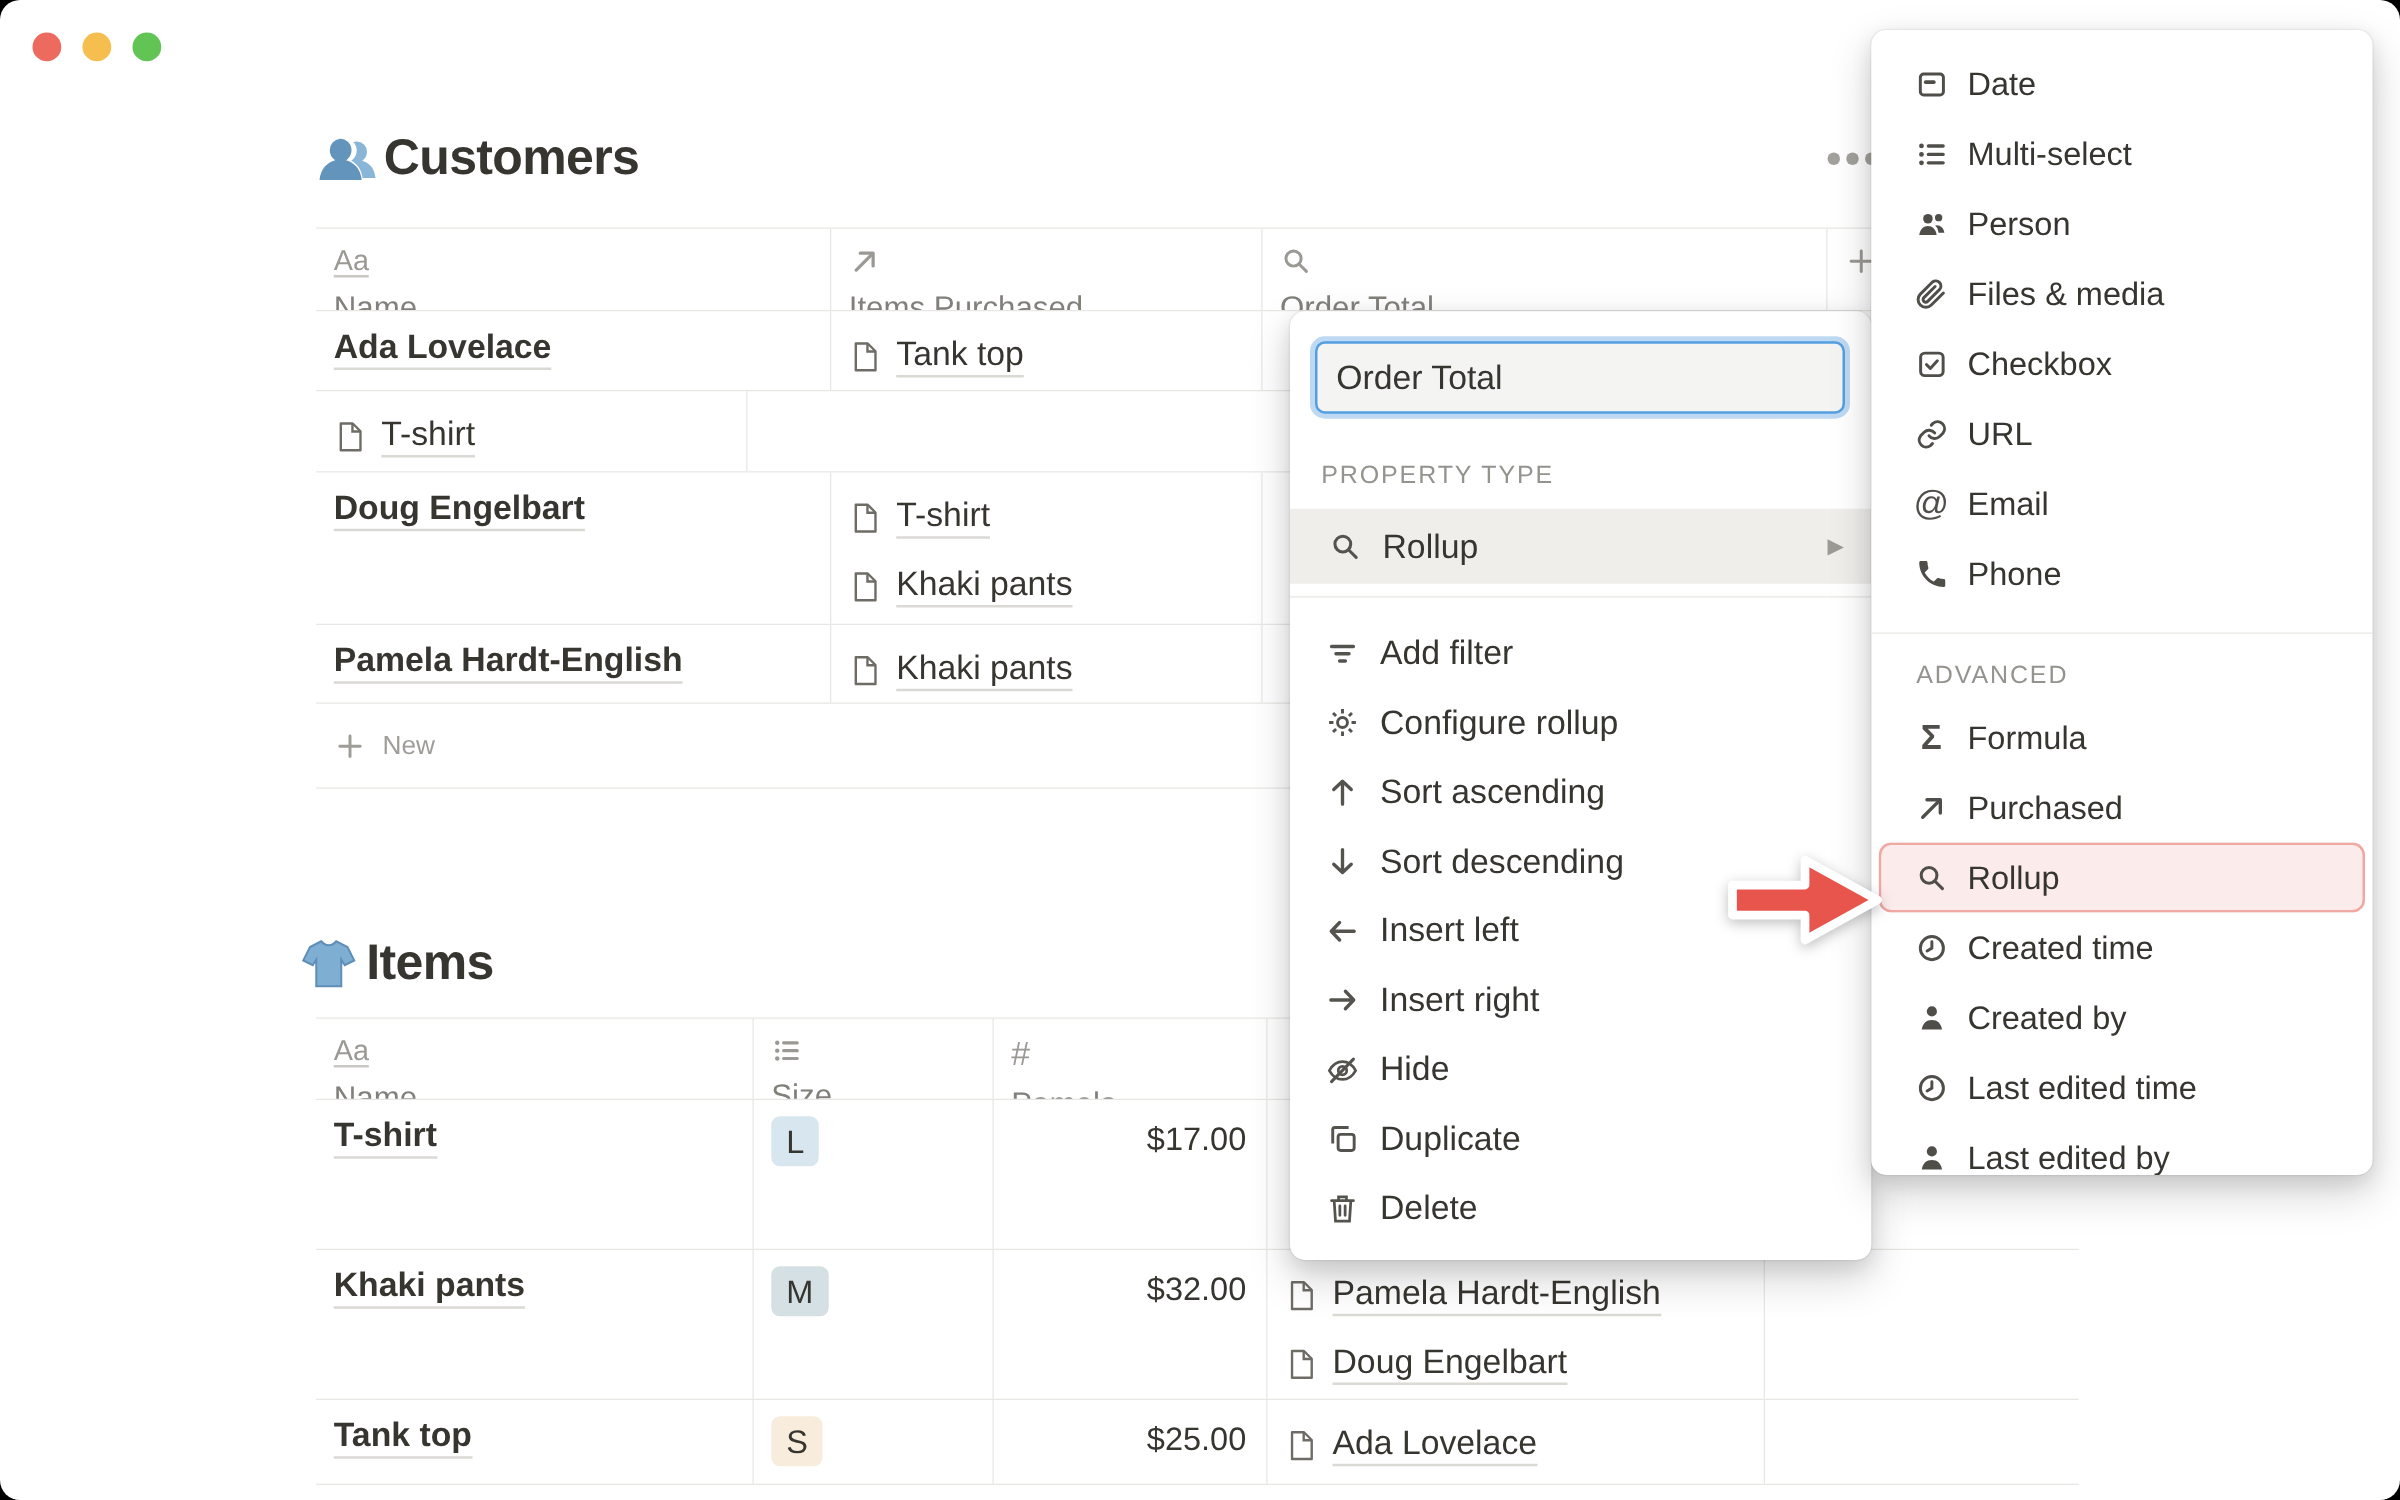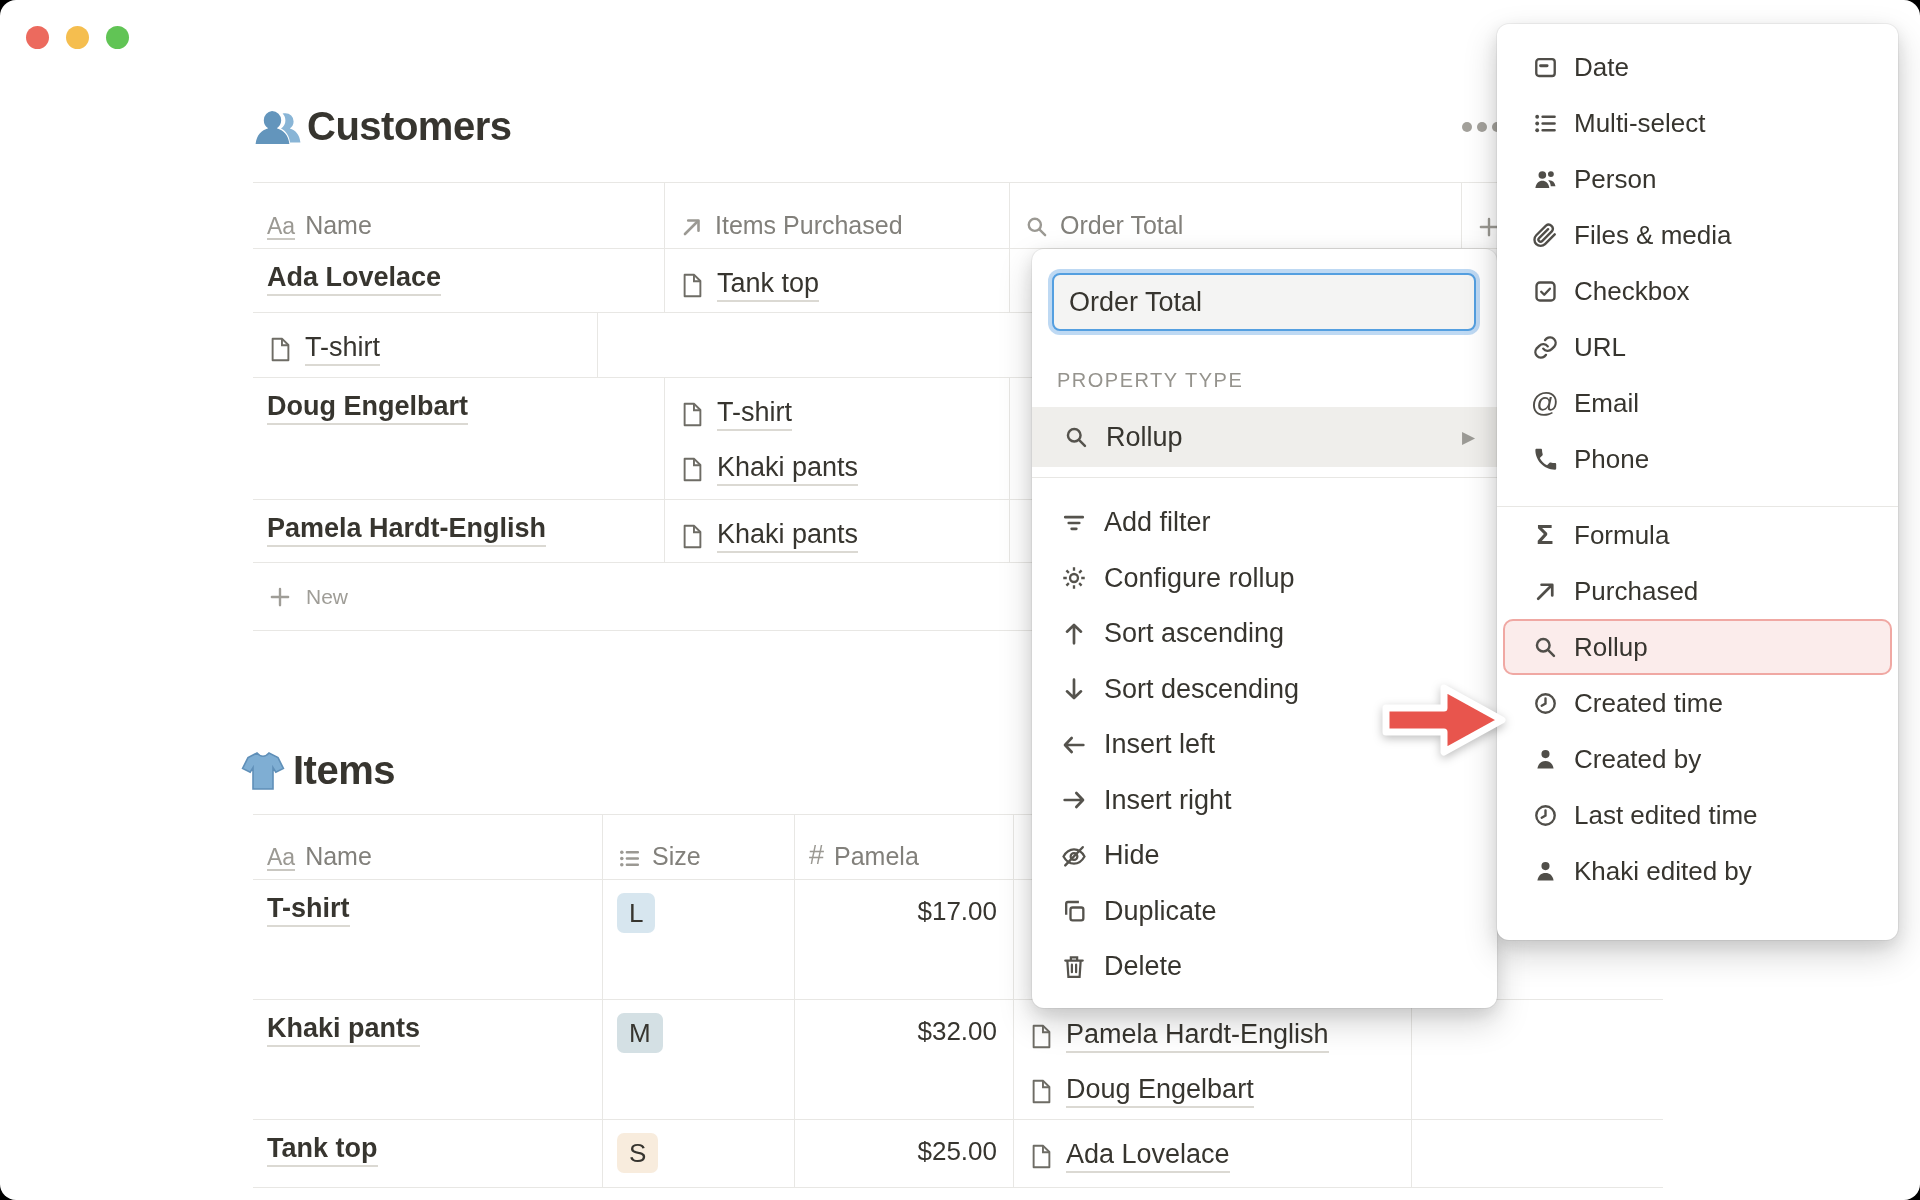--- a/index.html
+++ b/index.html
@@ -19,21 +19,21 @@
   #items-title { left:239px; top:746px; }
 
   
   .ntable { position:absolute; left:253px; width:1410px; }
   #customers-table { top:182px; }
   #items-table { top:814px; }
   .trow { display:flex; border-bottom:1px solid #E8E7E4; }
   .trow.head { border-top:1px solid #E8E7E4; color:#82807B; }
   .cell { flex:none; padding:13px 14px 8px 14px; overflow:hidden; }
   .cell.bline { border-right:1px solid #E8E7E4; }
-  .head .cell { display:flex; align-items:flex-end; gap:10px; font-size:25px; }
+  .head .cell { display:flex; align-items:flex-start; gap:10px; font-size:25px;flex-direction:column; }
   .hicon { color:#9B9993; flex:none; display:flex; align-items:center; }
   .aa { font-size:23px; color:#9B9993; border-bottom:2px solid #C9C7C1; line-height:1.05; font-weight:500; }
   .hash { font-size:27px; color:#9B9993; font-weight:400; }
   .name-cell { font-size:27px; font-weight:600; }
   .name-cell span { border-bottom:2px solid #DBD9D3; padding-bottom:2px; }
   .mention { display:flex; align-items:center; gap:11px; height:46px; margin-bottom:9px; font-size:27px; font-weight:500; }
   .mention .label { border-bottom:2px solid #DBD9D3; padding-bottom:1px; }
   .pageicon { flex:none; width:27px; height:31px; color:#6E6C65; }
   .tag { display:inline-block; height:40px; line-height:40px; padding:0 12px; border-radius:7px; font-size:26px; }
   .tag-blue { background:#D7E6EF; } .tag-gblue { background:#D4E0E4; } .tag-tan { background:#F8ECDD; }
@@ -527,20 +527,21 @@
       <div class="tm-item">
         <span class="micon">
             <svg width="27" height="27" viewBox="0 0 24 24">
               <use href="#ic-phone"></use>
             </svg>
           </span>
         <span>Phone</span>
         </div>
 
       <div class="tm-divider"></div>
+      <div class="sect-label" id="advanced-label">ADVANCED</div>
 
       <div class="tm-item">
         <span class="micon sigma">Σ</span>
         <span>Formula</span>
         </div>
       <div class="tm-item">
         <span class="micon">
             <svg width="27" height="27" viewBox="0 0 24 24">
               <use href="#ic-relation"></use>
             </svg>
@@ -578,21 +579,21 @@
             </svg>
           </span>
         <span>Last edited time</span>
         </div>
       <div class="tm-item">
         <span class="micon">
             <svg width="27" height="27" viewBox="0 0 24 24">
               <use href="#ic-person"></use>
             </svg>
           </span>
-        <span>Khaki edited by</span>
+        <span>Last edited by</span>
         </div>
     </div>
   </div>
 
   <svg id="arrow" viewBox="0 0 132 96">
     <path d="M8 36 H66 V16 L124 48 L66 80 V60 H8 Z" fill="#E8554D" stroke="#ffffff" stroke-width="7" stroke-linejoin="round"></path>
   </svg>
 
 </div>
 

